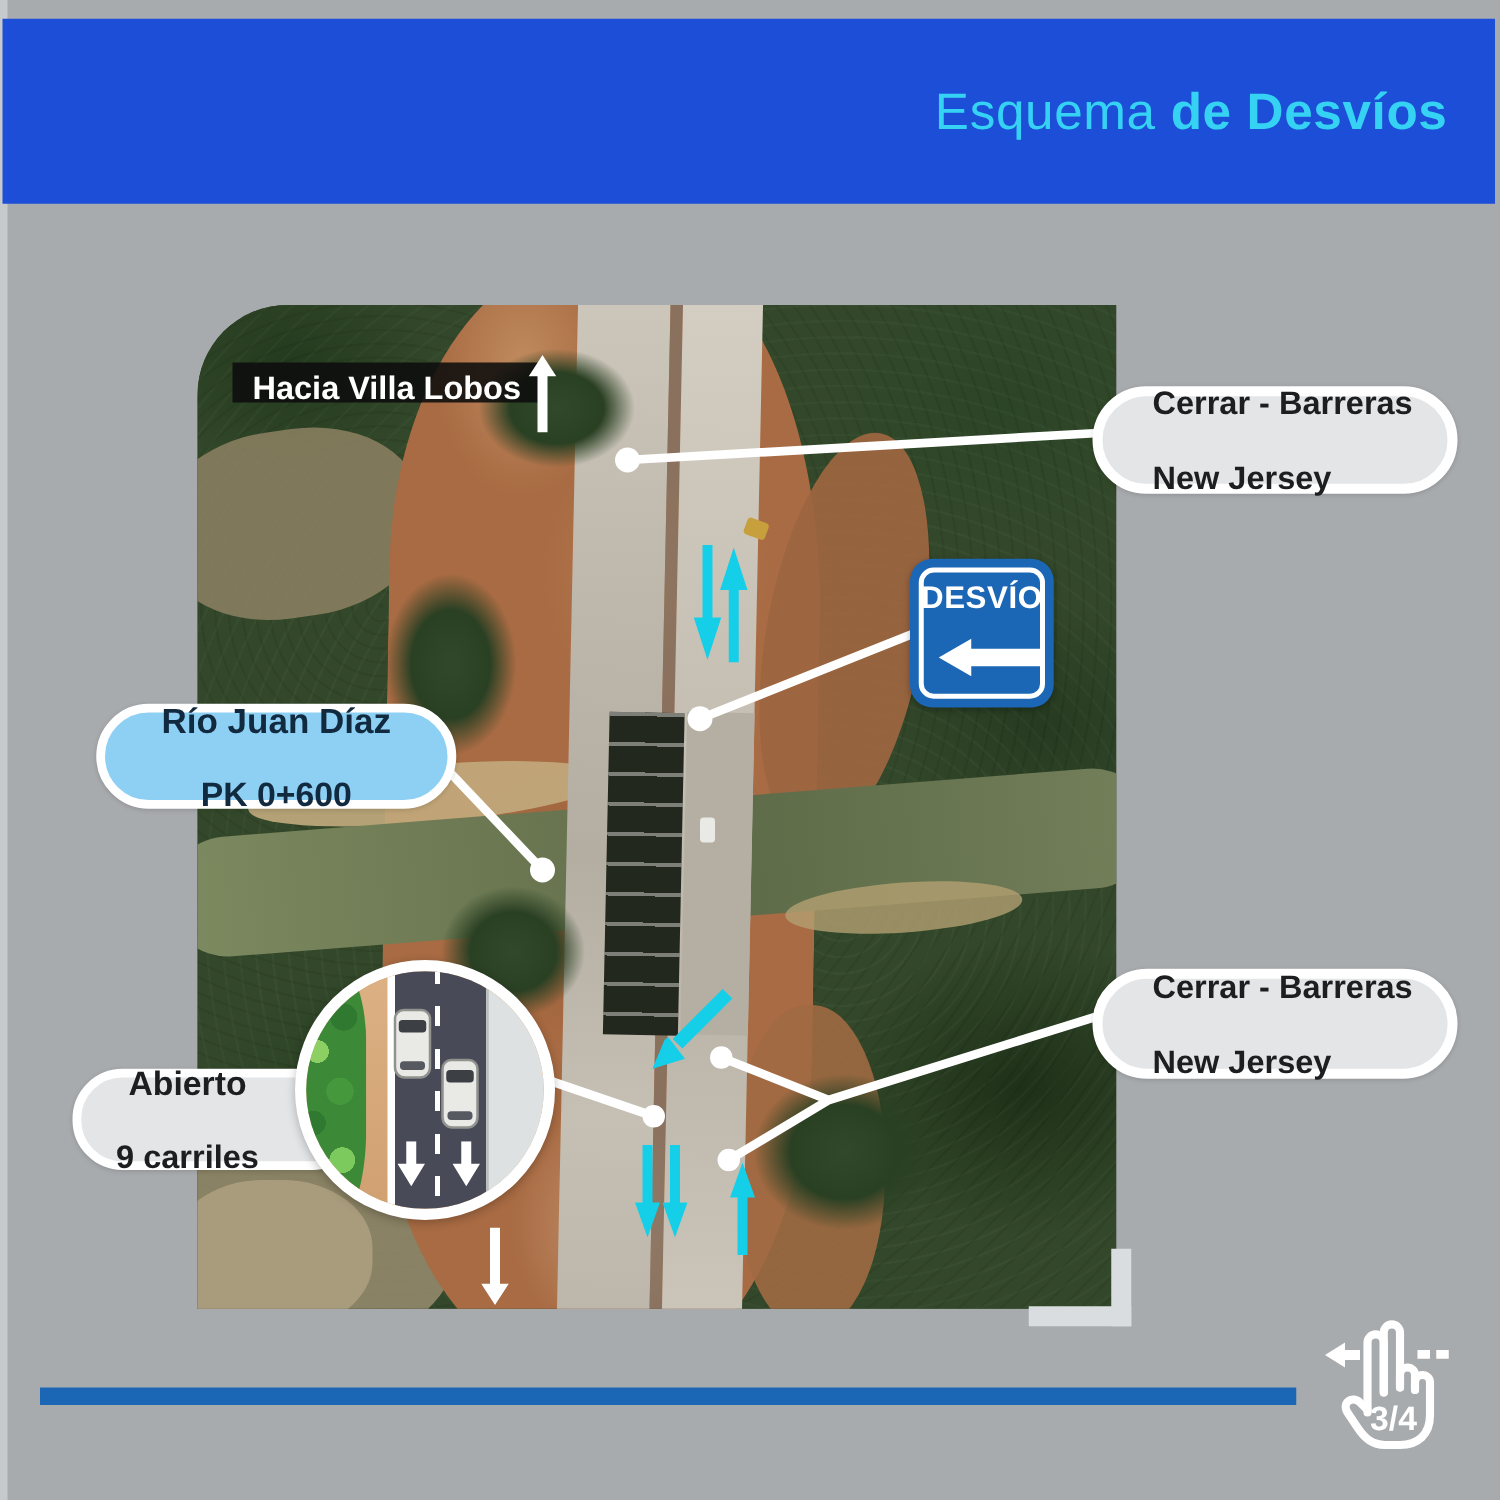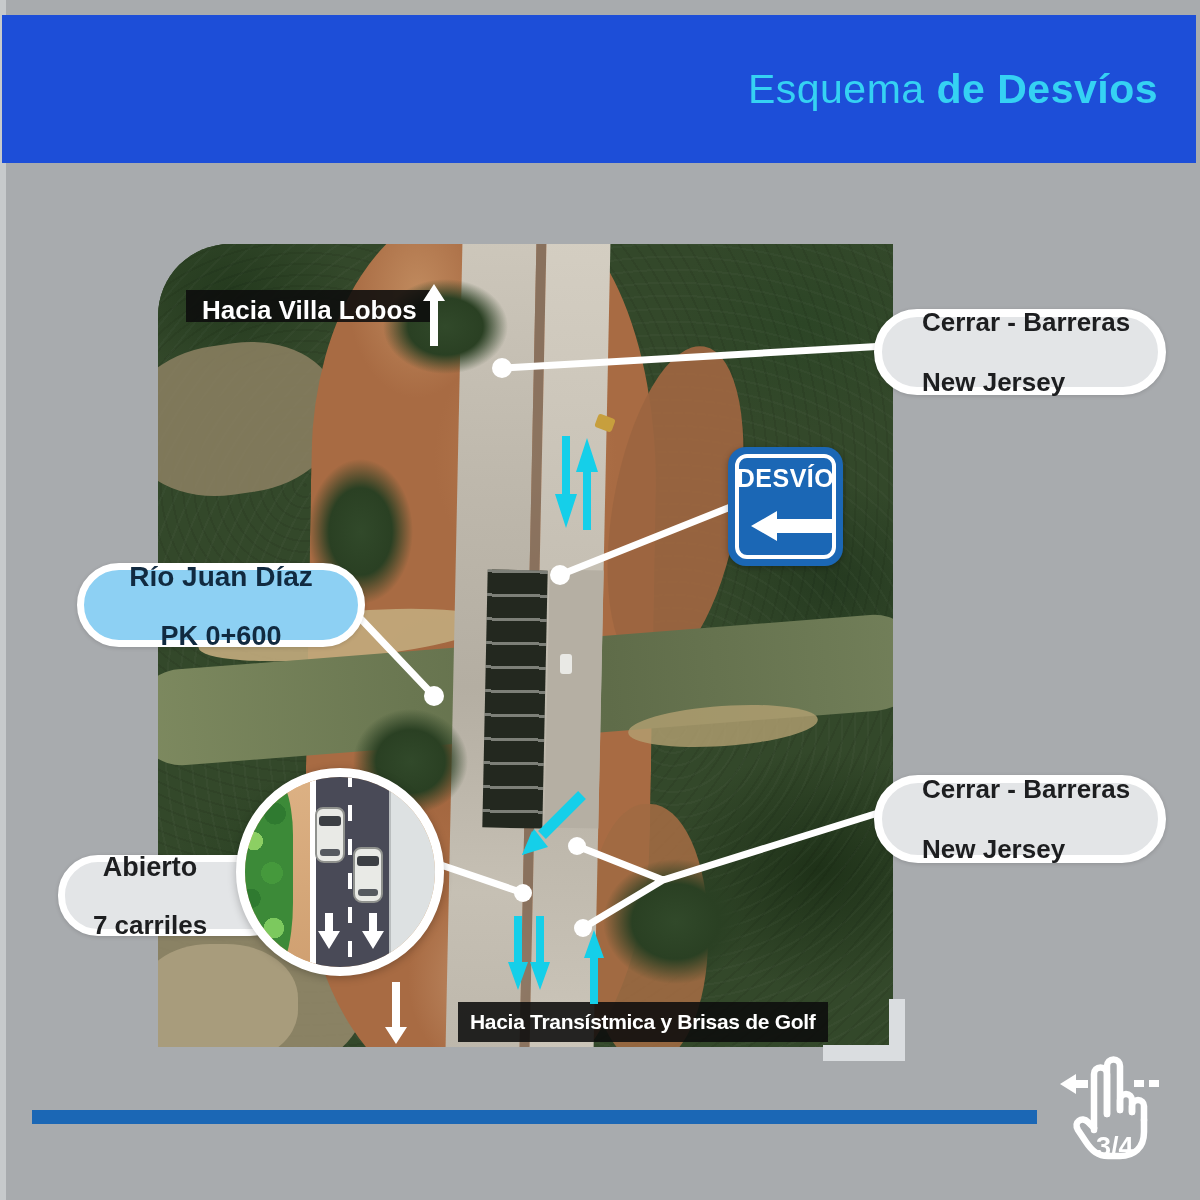--- a/index.html
+++ b/index.html
@@ -169,21 +169,21 @@
     background:#565a60; border-radius:3px; }
   .car1 { left:70px; top:30px; }
   .car2 { left:108px; top:70px; }
   .lane-arrow { position:absolute; }
   .lane-a1 { left:73px; top:136px; }
   .lane-a2 { left:117px; top:136px; }
 
   
   .bar-bottom { position:absolute; left:32px; top:1110px; width:1005px; height:14px; background:#1b67b5; }
   .swipe { position:absolute; left:1056px; top:1052px; }
-  .pagination { position:absolute; left:1096px; top:1120px; color:#fff; font-size:27px; font-weight:800;margin-top:12px; }
+  .pagination { position:absolute; left:1096px; top:1120px; color:#fff; font-size:27px; font-weight:800; }
 </style>
 </head>
 <body>
 
 <div class="canvas">
   <div class="edge-strip"></div>
 
   <div class="header">
     <div class="header-title"><span>Esquema </span><b>de Desvíos</b></div>
   </div>
@@ -210,21 +210,20 @@
     <div class="lay pier"></div>
     <div class="lay bridge-d"></div>
     <div class="lay bridge-l"></div>
     <div class="lay veh"></div>
     <div class="lay excavator"></div>
 
     <div class="chip chip-top">Hacia Villa Lobos</div>
     <svg class="wa wa-up" width="24" height="62" viewBox="0 0 24 62">
       <path d="M12,0 L23,17 L16,17 L16,62 L8,62 L8,17 L1,17 Z" fill="#ffffff"></path>
     </svg>
-    <div class="chip chip-bottom">Hacia Transístmica y Brisas de Golf</div>
     <svg class="wa wa-down" width="24" height="62" viewBox="0 0 24 62">
       <path d="M8,0 L16,0 L16,45 L23,45 L12,62 L1,45 L8,45 Z" fill="#ffffff"></path>
     </svg>
 
     <svg class="flow flow-down1" width="24" height="92" viewBox="0 0 24 92">
       <path d="M8,0 L16,0 L16,58 L23,58 L12,92 L1,58 L8,58 Z" fill="#15cfe9"></path>
     </svg>
     <svg class="flow flow-up1" width="24" height="92" viewBox="0 0 24 92">
       <path d="M12,0 L23,34 L16,34 L16,92 L8,92 L8,34 L1,34 Z" fill="#15cfe9"></path>
     </svg>
@@ -283,21 +282,21 @@
     <div class="l2">New Jersey</div>
   </div>
 
   <div class="callout co-river">
     <div class="l1">Río Juan Díaz</div>
     <div class="l2">PK 0+600</div>
   </div>
 
   <div class="callout co-open">
     <div class="l1">Abierto</div>
-    <div class="l2">7 carriles</div>
+    <div class="l2">9 carriles</div>
   </div>
 
   <div class="inset">
     <div class="lay ins-tan"></div>
     <div class="lay ins-veg"></div>
     <div class="lay ins-edge"></div>
     <div class="lay ins-road"></div>
     <div class="lay ins-dash"></div>
     <div class="lay ins-light"></div>
     <div class="car car1"></div>

